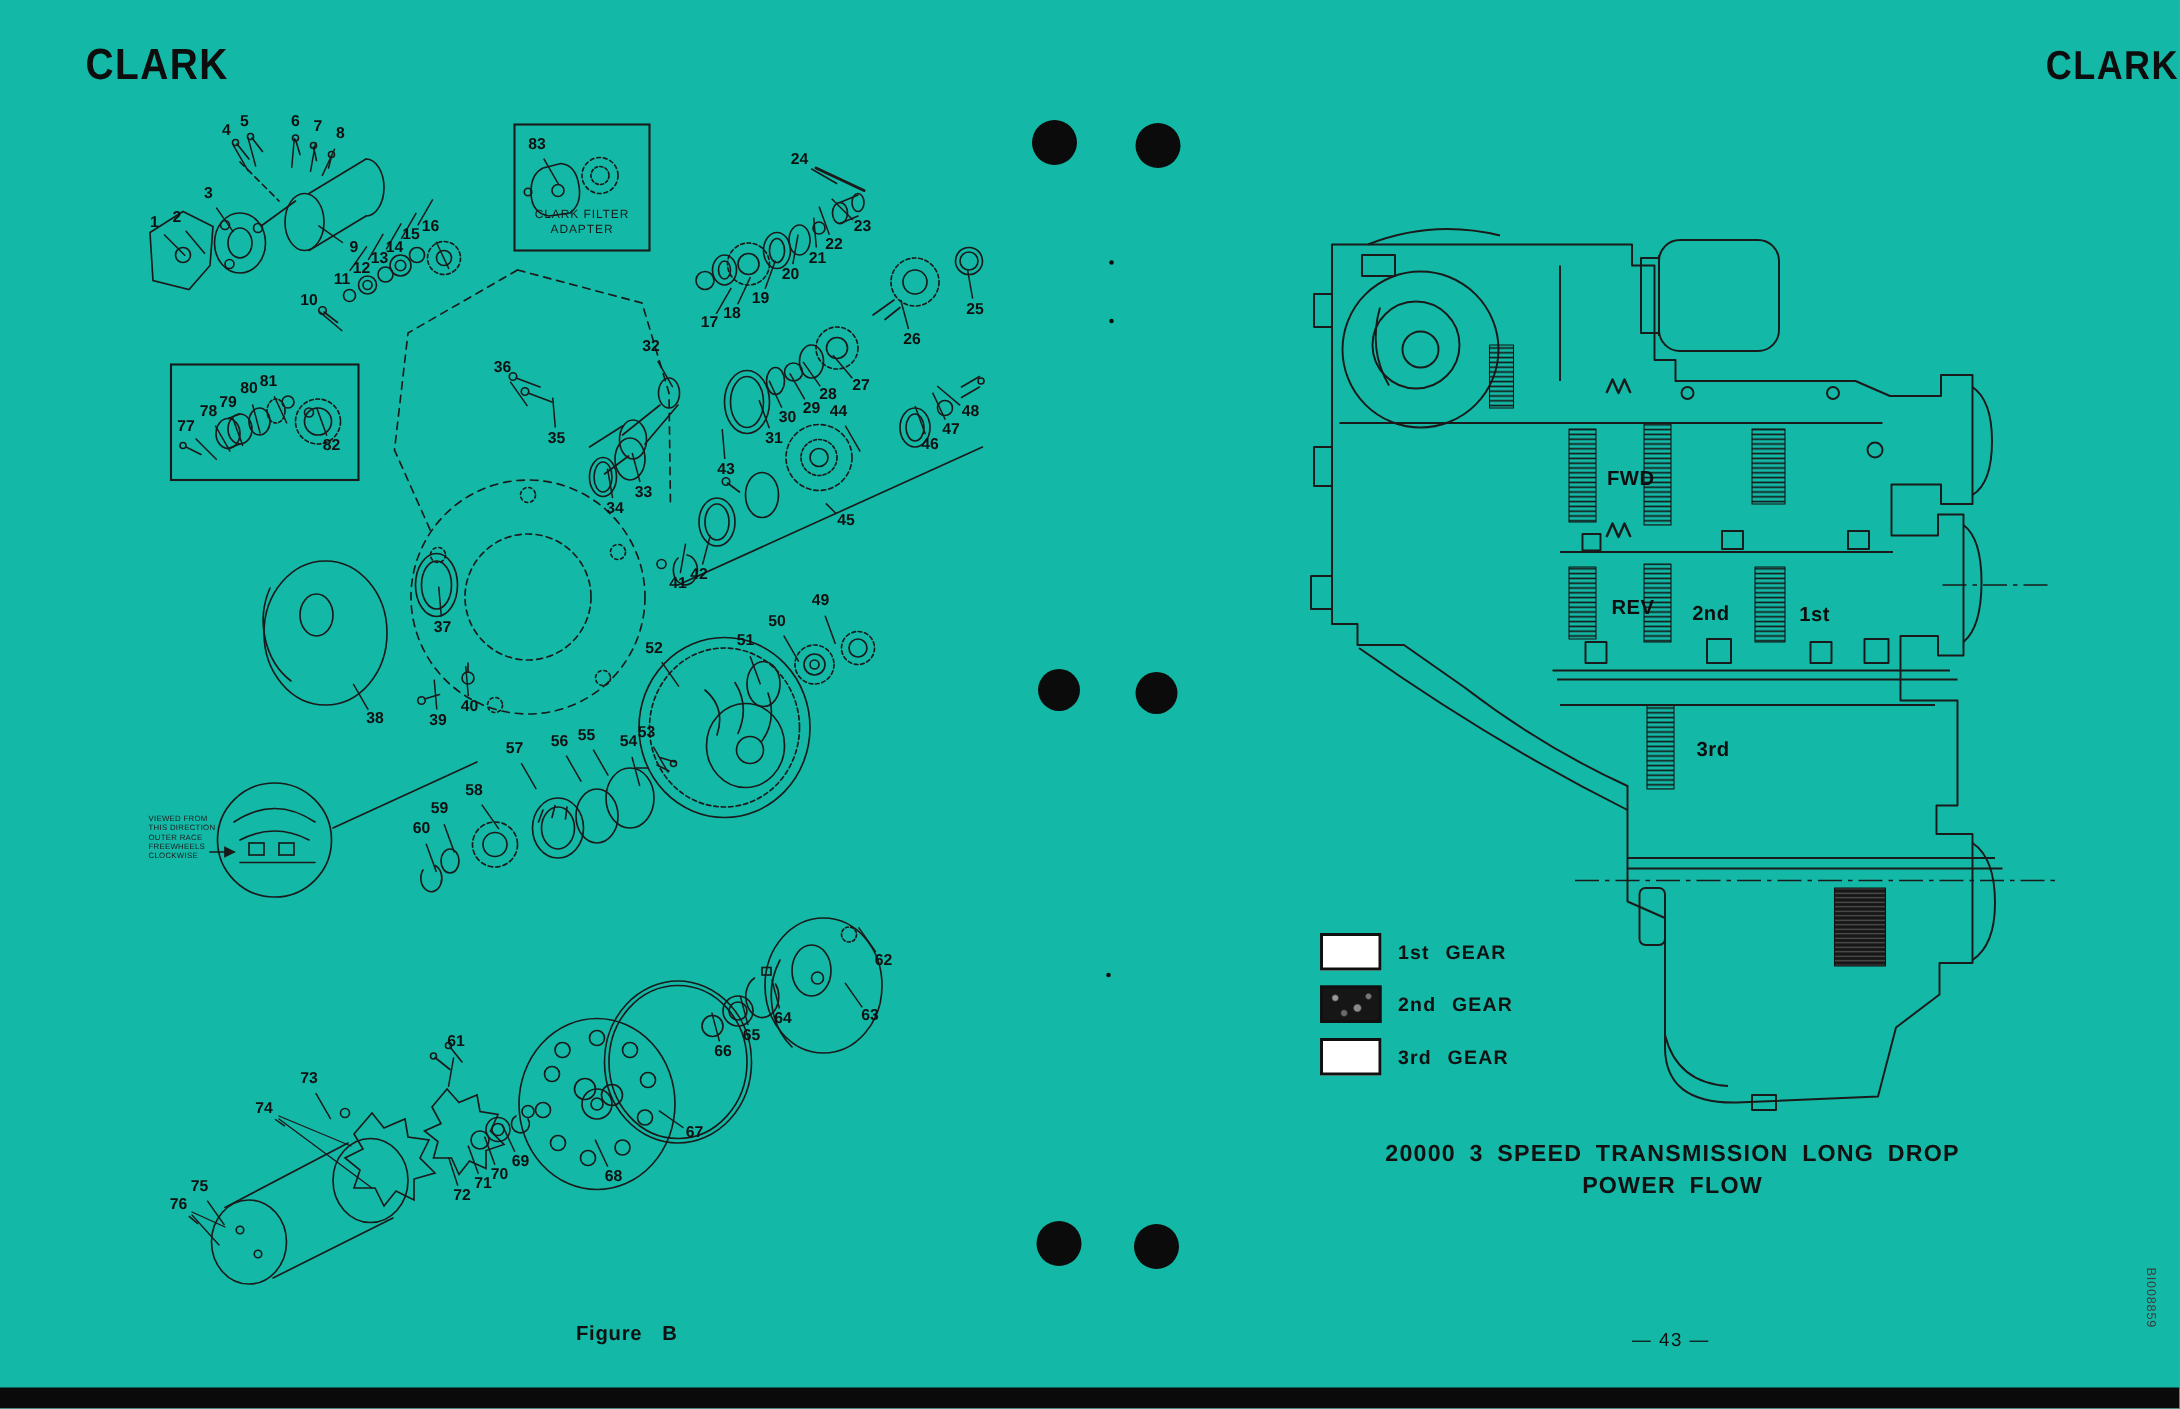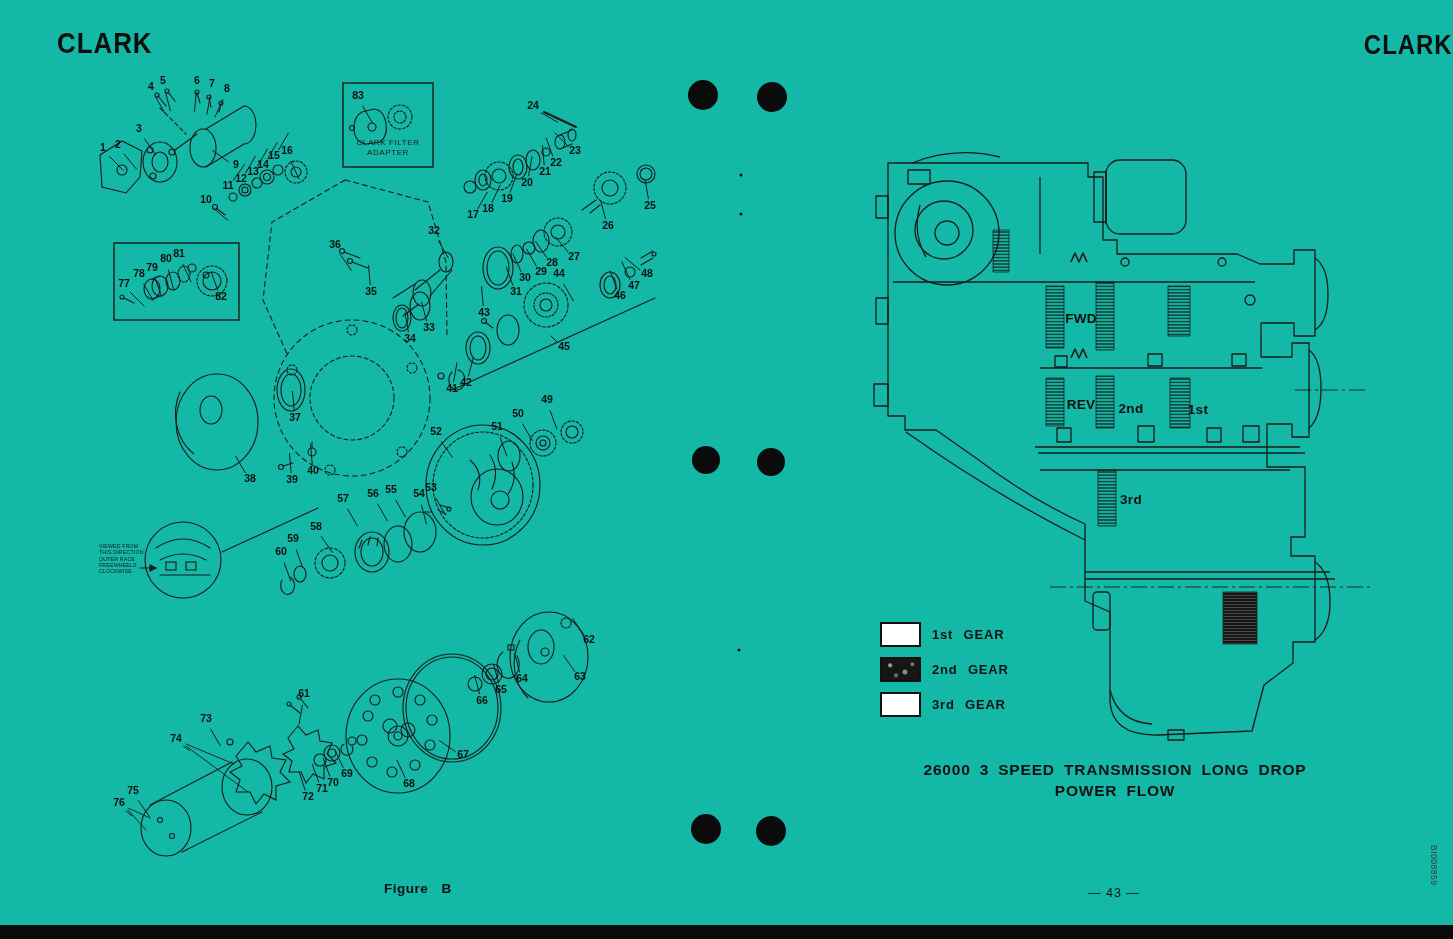--- a/index.html
+++ b/index.html
@@ -36,21 +36,21 @@
   .swatch.dark{
     background-color:#161616;
     background-image:
       radial-gradient(circle at 22% 30%, #9a9a9a 0 1.5px, transparent 2.6px),
       radial-gradient(circle at 62% 62%, #8a8a8a 0 2px, transparent 3px),
       radial-gradient(circle at 82% 25%, #777 0 1.4px, transparent 2.4px),
       radial-gradient(circle at 38% 78%, #6a6a6a 0 1.6px, transparent 2.6px);
   }
   .legend-label{font-weight:700; font-size:13px; letter-spacing:.8px; word-spacing:6px;}
   .gear-label{
-    position:absolute; width:44px; text-align:center;
+    position:absolute; width:44px; text-align:right;
     font-weight:700; font-size:13.5px; color:#0e0e0e; letter-spacing:.3px;
   }
   .rfa-caption{
     position:absolute; left:343px; top:138px; width:90px; text-align:center;
     font-size:8px; letter-spacing:.6px; line-height:10px; color:#1a1a1a;
   }
   .freewheel-note{
     position:absolute; left:99px; top:543px; width:52px;
     font-size:5.2px; line-height:6.3px; letter-spacing:.2px; color:#1a1a1a;
   }
@@ -573,21 +573,21 @@
         <div class="swatch dark"></div>
         <span class="legend-label">2nd GEAR</span>
       </div>
       <div class="legend-row">
         <div class="swatch"></div>
         <span class="legend-label">3rd GEAR</span>
       </div>
     </div>
 
   <div class="title-block">
-    <div>26000 3 SPEED TRANSMISSION LONG DROP</div>
+    <div>20000 3 SPEED TRANSMISSION LONG DROP</div>
     <div>POWER FLOW</div>
   </div>
 
   <div class="figure-caption">Figure B</div>
   <div class="page-number">— 43 —</div>
   <div class="side-code">BI008859</div>
   <div class="bottom-bar"></div>
 </div>
 
 </body></html>

